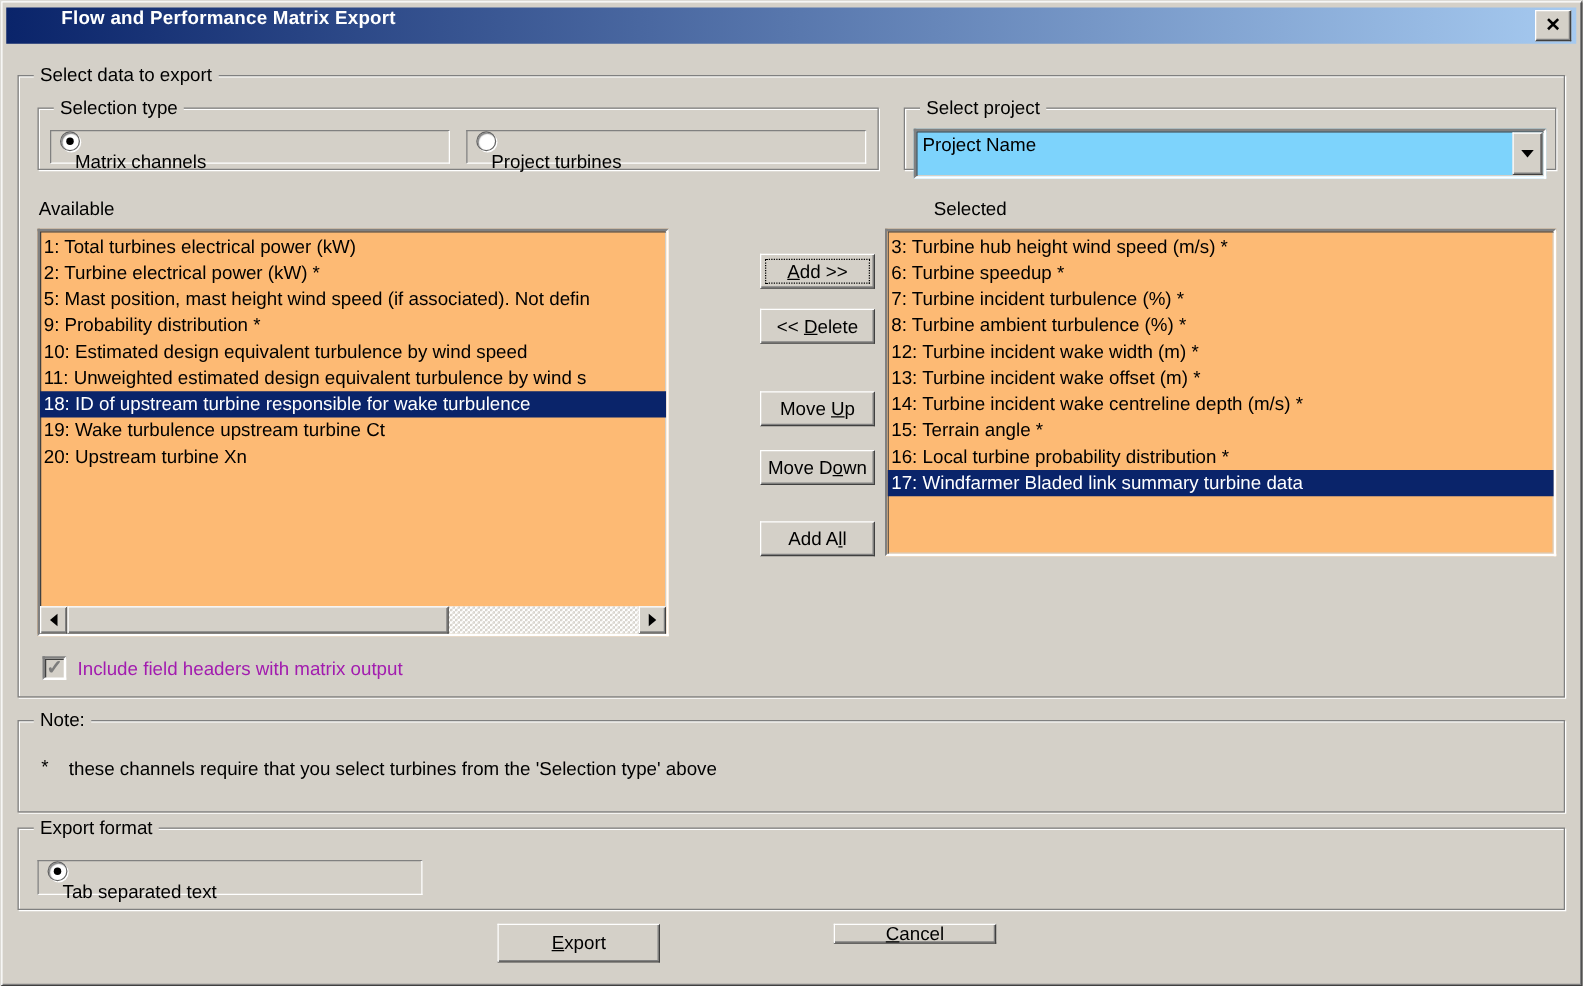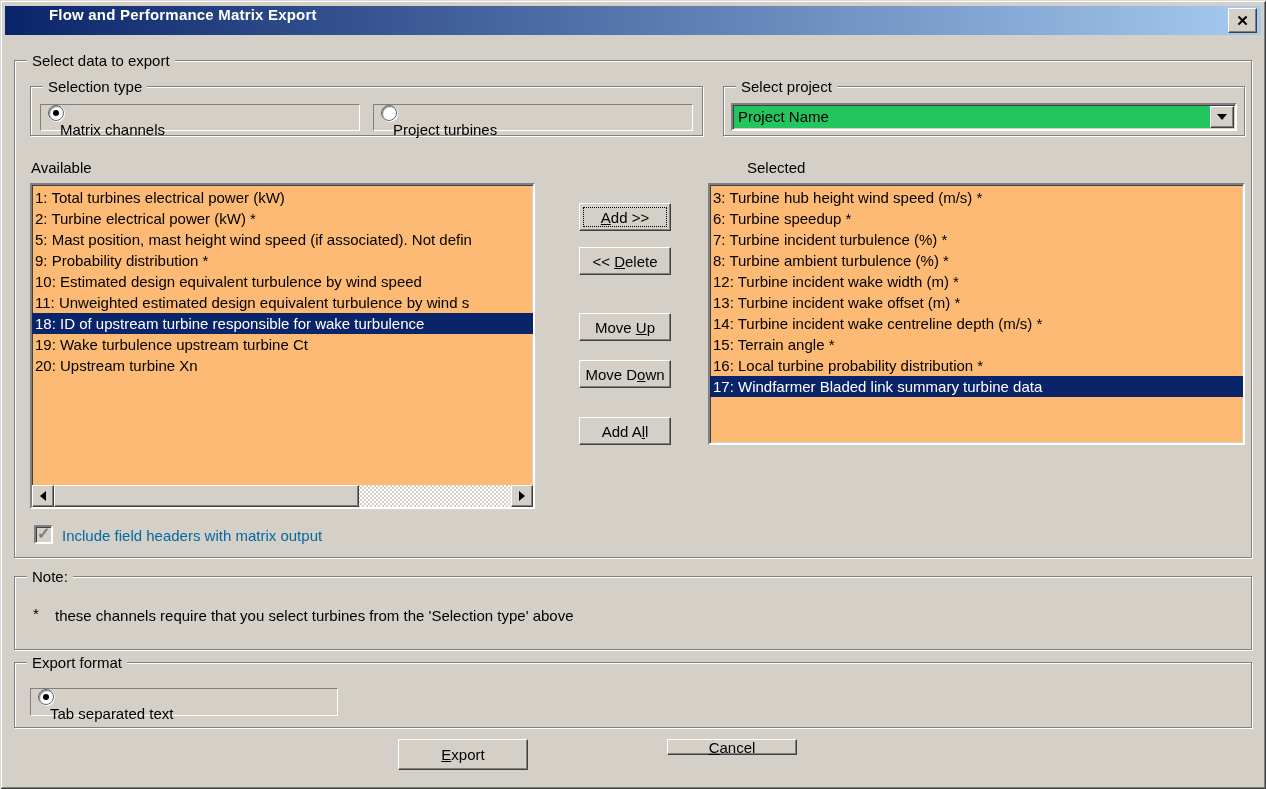--- a/index.html
+++ b/index.html
@@ -52,21 +52,21 @@
     width:16px; height:16px; border-radius:50%; background:#ffffff;
     border:1px solid #636363;
     box-shadow: inset 1px 1px 1px #808080, 1px 1px 0 #ffffff;
     display:inline-flex; align-items:center; justify-content:center; flex:0 0 auto;
   }
   .radio .dot { width:6px; height:6px; border-radius:50%; background:#000; display:none; }
   .radio.checked .dot { display:block; }
 
   
   .combo {
-    position:absolute; left:731px; top:103px; width:506px; height:28px; background:#22c55e;
+    position:absolute; left:731px; top:103px; width:506px; height:40px; background:#7dd3fc;
     border:2px solid; border-color:#808080 #ffffff #ffffff #808080;
     box-shadow: inset 1px 1px 0 #404040, inset -1px -1px 0 #d4d0c8;
   }
   .combo .combo-text { position:absolute; left:5px; top:3px; font-size:15px; white-space:nowrap; }
   .combo .combo-btn {
     position:absolute; right:1px; top:1px; bottom:1px; width:24px; background:#d4d0c8;
     border:1px solid; border-color:#ffffff #404040 #404040 #ffffff;
     box-shadow: inset -1px -1px 0 #808080;
     display:flex; align-items:center; justify-content:center;
   }
@@ -111,32 +111,32 @@
   .tri-right { width:0; height:0; border-top:5px solid transparent; border-bottom:5px solid transparent; border-left:6px solid #000; }
 
   
   .btn {
     position:absolute; background:#d4d0c8;
     border:1px solid; border-color:#ffffff #404040 #404040 #ffffff;
     box-shadow: inset -1px -1px 0 #808080;
     display:flex; align-items:center; justify-content:center;
     font-size:15px; color:#000; white-space:nowrap;
   }
-  .btn.mid { left:579px; width:92px; height:28px; }
+  .btn.mid { left:608px; width:92px; height:28px; }
   .btn.default-focus { outline:1px dotted #000; outline-offset:-5px; }
   .u { text-decoration:underline; }
 
   
   .checkbox {
     position:absolute; left:34px; top:525px; width:19px; height:19px; background:#d4d0c8;
     border:2px solid; border-color:#808080 #ffffff #ffffff #808080;
     box-shadow: inset 1px 1px 0 #404040, inset -1px -1px 0 #d4d0c8;
   }
   .checkbox .check { position:absolute; left:1px; top:-3px; font-size:16px; font-weight:bold; color:#7c7c7c; }
-  .checkbox-label { position:absolute; left:62px; top:527px; font-size:15px; color:#0369a1; white-space:nowrap; }
+  .checkbox-label { position:absolute; left:62px; top:527px; font-size:15px; color:#a21caf; white-space:nowrap; }
 
   
   .note-bullet { position:absolute; left:33px; top:605px; font-size:15px; }
   .note-text { position:absolute; left:55px; top:607px; font-size:15px; white-space:nowrap; }
 </style>
 </head>
 <body>
 
 <div class="window">
 

